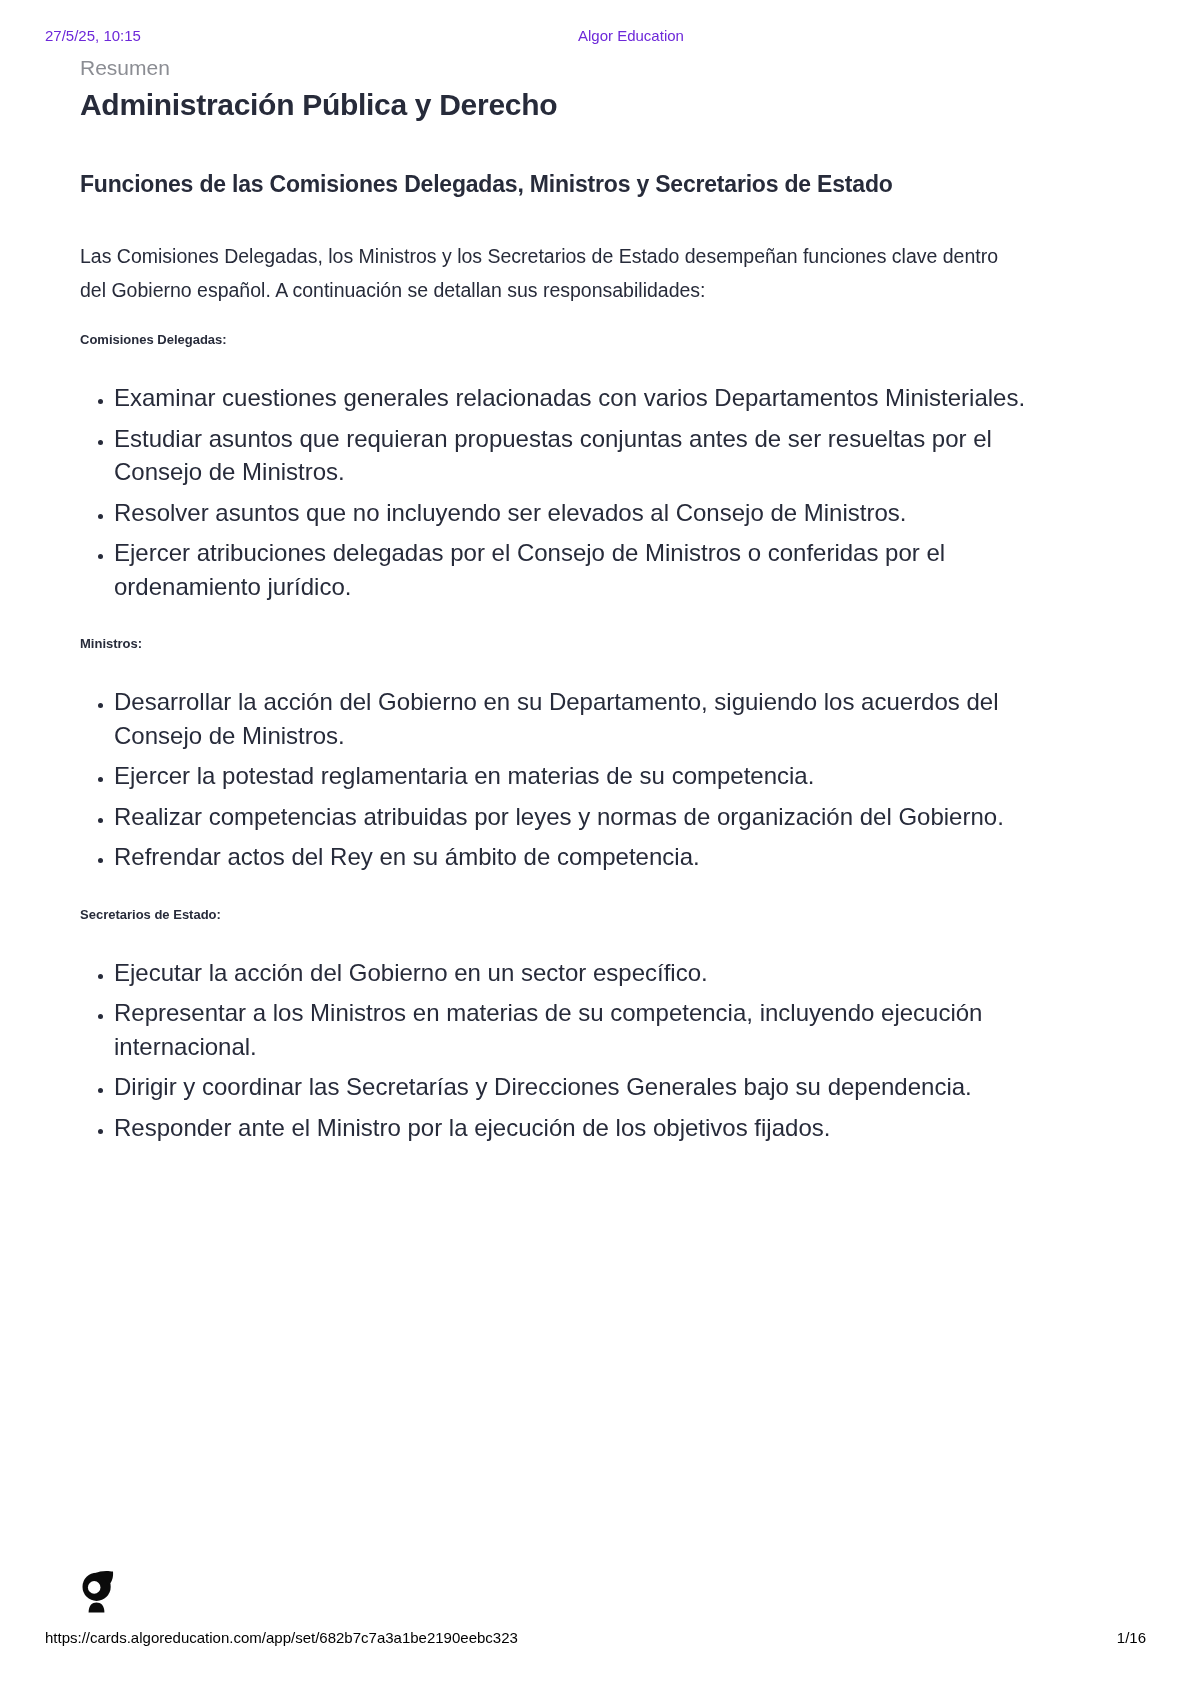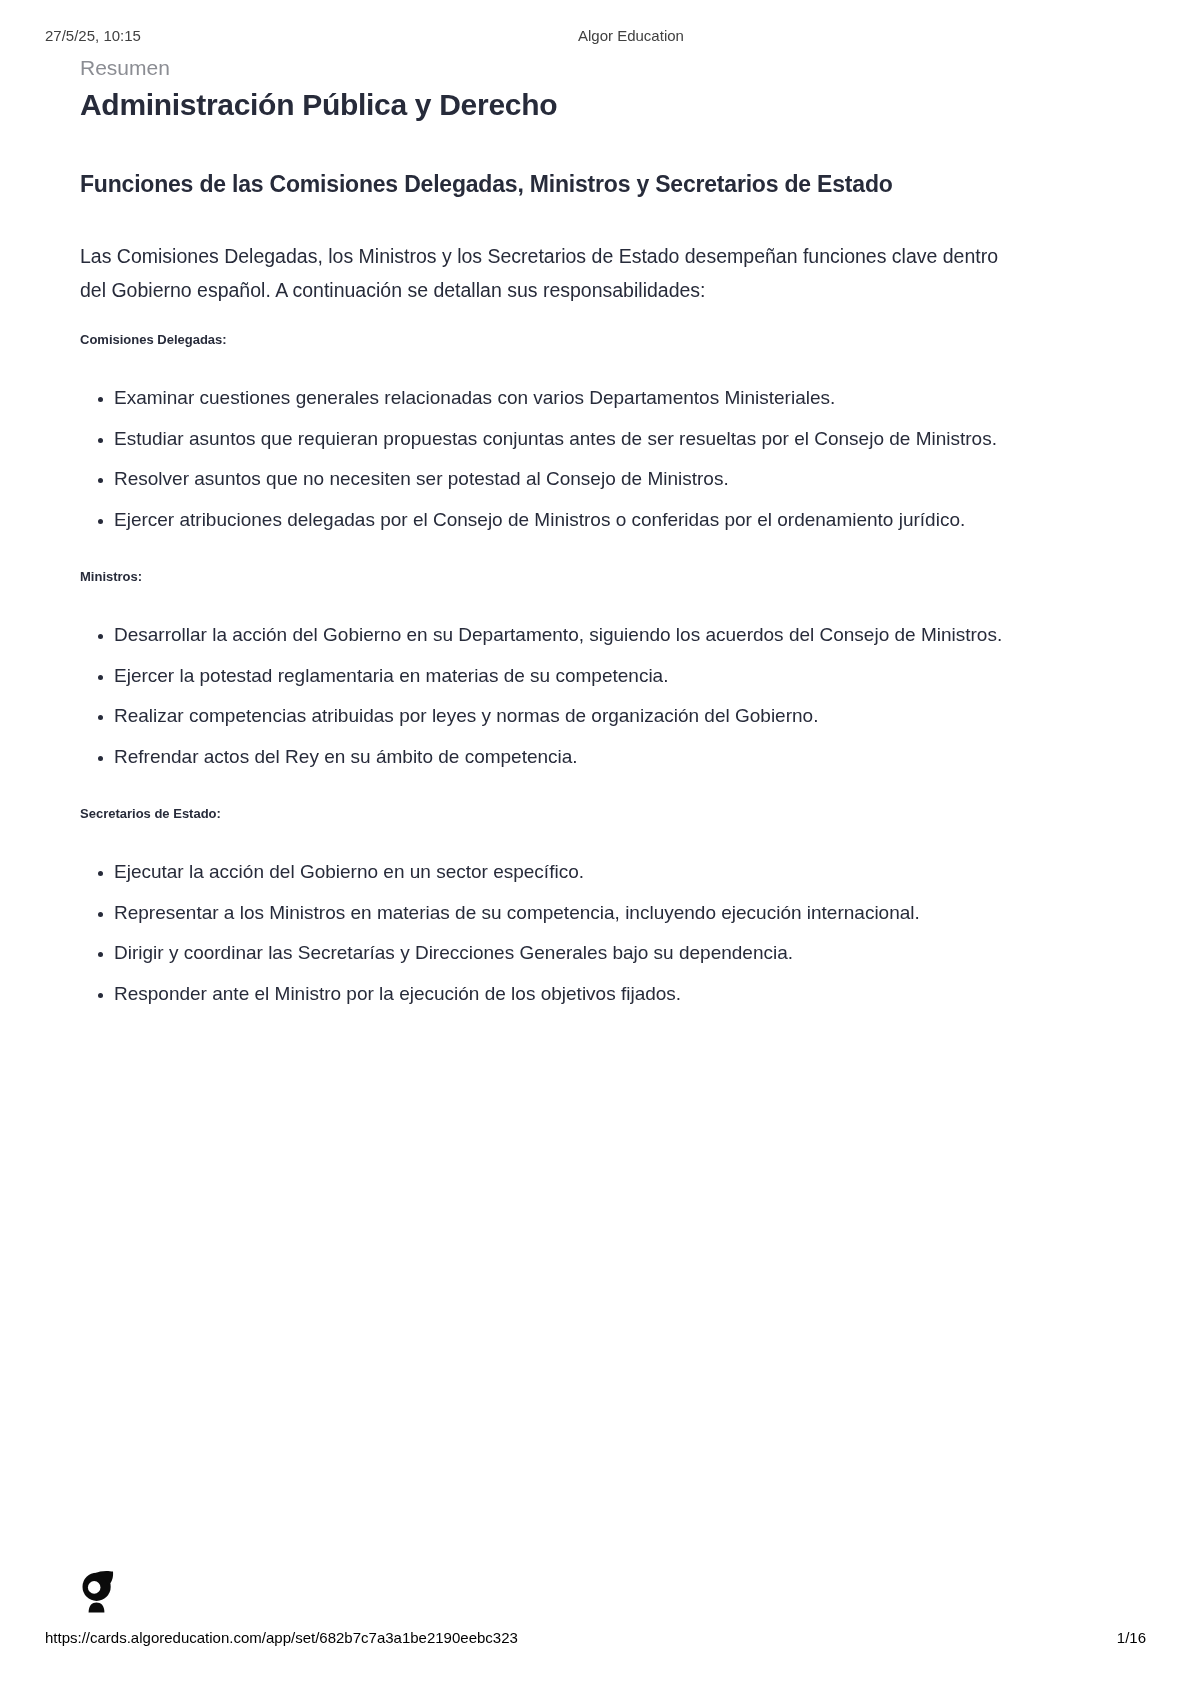--- a/index.html
+++ b/index.html
@@ -7,21 +7,21 @@
   body {
     width: 1190px; height: 1684px;
     position: relative;
     font-family: "Liberation Sans", "DejaVu Sans", sans-serif;
     color: #272b3a;
     overflow: hidden;
   }
   
   .print-header {
     position: absolute; top: 27px; left: 45px; right: 45px; height: 20px;
-    font-size: 15px; color: #404040;
+    font-size: 15px; color: #6d28d9;
   }
   .print-header .datetime { position: absolute; left: 0; top: 0; }
   .print-header .doc-name { position: absolute; left: 533px; top: 0; }
 
   
   .content {
     position: absolute; top: 55px; left: 80px; width: 1032px;
   }
   .kicker {
     font-size: 21px; line-height: 1.2; color: #8b8d93; font-weight: 400;
@@ -41,21 +41,21 @@
   .group-label {
     margin-top: 30px;
     font-size: 13px; line-height: 22px; font-weight: 700;
   }
   .group-label.first { margin-top: 22px; }
   ul.bullet-list {
     margin-top: 30px; padding-left: 34px; list-style: disc outside;
   }
   ul.bullet-list li {
     max-width: 912px;
-    font-size: 19px; line-height: 33.5px; margin-bottom: 7px;
+    font-size: 24px; line-height: 33.5px; margin-bottom: 7px;
   }
   ul.bullet-list li::marker { font-size: 15px; }
 
   
   .brand-logo { position: absolute; left: 80px; top: 1570px; width: 34px; height: 43px; }
   .print-footer {
     position: absolute; left: 45px; right: 44px; top: 1627px; height: 20px;
     font-size: 15px; color: #000000;
     display: flex; justify-content: space-between; align-items: center;
   }
@@ -73,21 +73,21 @@
   <h1 class="doc-title">Administración Pública y Derecho</h1>
 
   <h2 class="section-title">Funciones de las Comisiones Delegadas, Ministros y Secretarios de Estado</h2>
 
   <p class="intro">Las Comisiones Delegadas, los Ministros y los Secretarios de Estado desempeñan funciones clave dentro del Gobierno español. A continuación se detallan sus responsabilidades:</p>
 
   <h3 class="group-label first">Comisiones Delegadas:</h3>
   <ul class="bullet-list">
       <li>Examinar cuestiones generales relacionadas con varios Departamentos Ministeriales.</li>
       <li>Estudiar asuntos que requieran propuestas conjuntas antes de ser resueltas por el Consejo de Ministros.</li>
-      <li>Resolver asuntos que no necesiten ser potestad al Consejo de Ministros.</li>
+      <li>Resolver asuntos que no incluyendo ser elevados al Consejo de Ministros.</li>
       <li>Ejercer atribuciones delegadas por el Consejo de Ministros o conferidas por el ordenamiento jurídico.</li>
     </ul>
 
   <h3 class="group-label">Ministros:</h3>
   <ul class="bullet-list">
       <li>Desarrollar la acción del Gobierno en su Departamento, siguiendo los acuerdos del Consejo de Ministros.</li>
       <li>Ejercer la potestad reglamentaria en materias de su competencia.</li>
       <li>Realizar competencias atribuidas por leyes y normas de organización del Gobierno.</li>
       <li>Refrendar actos del Rey en su ámbito de competencia.</li>
     </ul>

